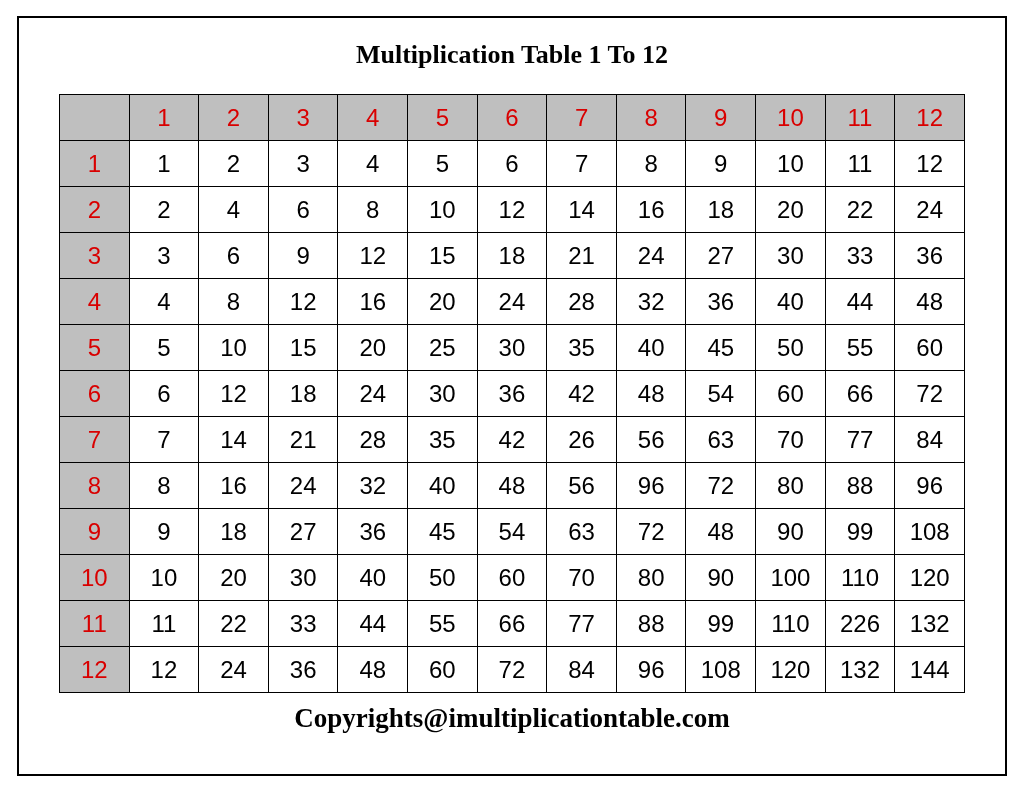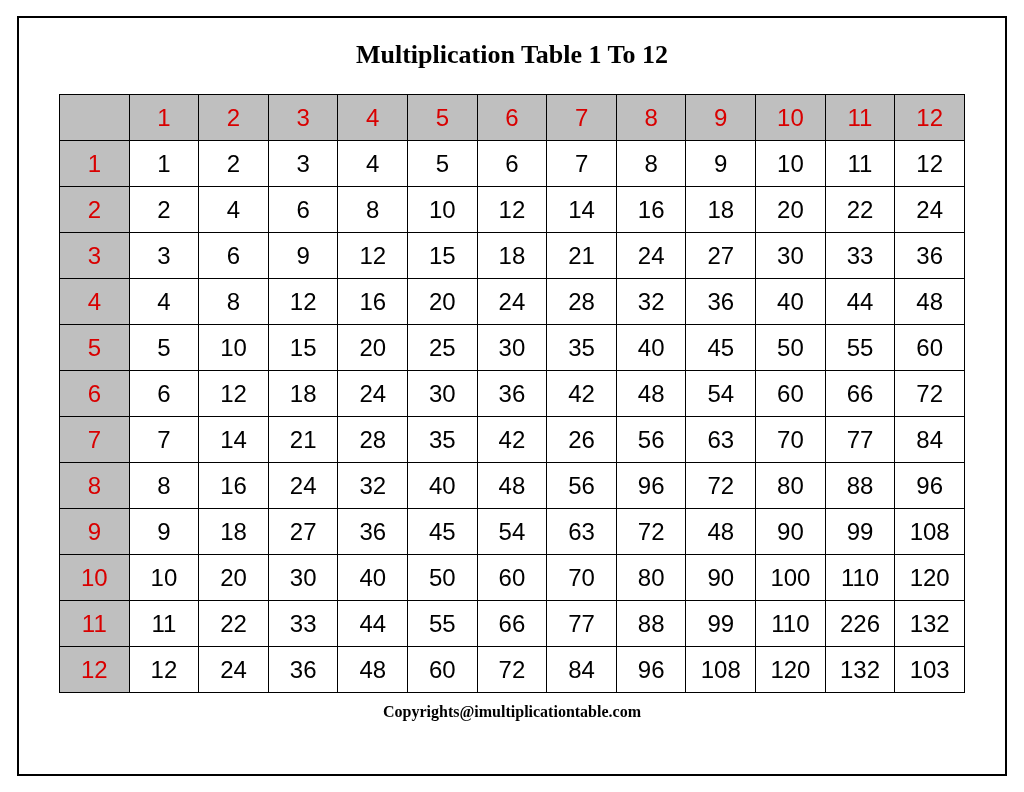--- a/index.html
+++ b/index.html
@@ -51,21 +51,21 @@
   }
   .corner {
     background: #bfbfbf;
   }
   .cell {
     background: #fff;
     color: #000;
   }
   .copyright {
     margin-top: 10px;
-    font-size: 16px;
+    font-size: 27px;
     font-weight: bold;
     font-family: "Times New Roman", Times, serif;
     color: #000;
   }
 </style>
 </head>
 <body>
 
 <div class="frame">
   <div class="title">Multiplication Table 1 To 12</div>
@@ -259,18 +259,18 @@
           <td class="cell">24</td>
           <td class="cell">36</td>
           <td class="cell">48</td>
           <td class="cell">60</td>
           <td class="cell">72</td>
           <td class="cell">84</td>
           <td class="cell">96</td>
           <td class="cell">108</td>
           <td class="cell">120</td>
           <td class="cell">132</td>
-          <td class="cell">103</td>
+          <td class="cell">144</td>
         </tr>
       </tbody>
   </table>
   <div class="copyright">Copyrights@imultiplicationtable.com</div>
 </div>
 
 </body></html>

